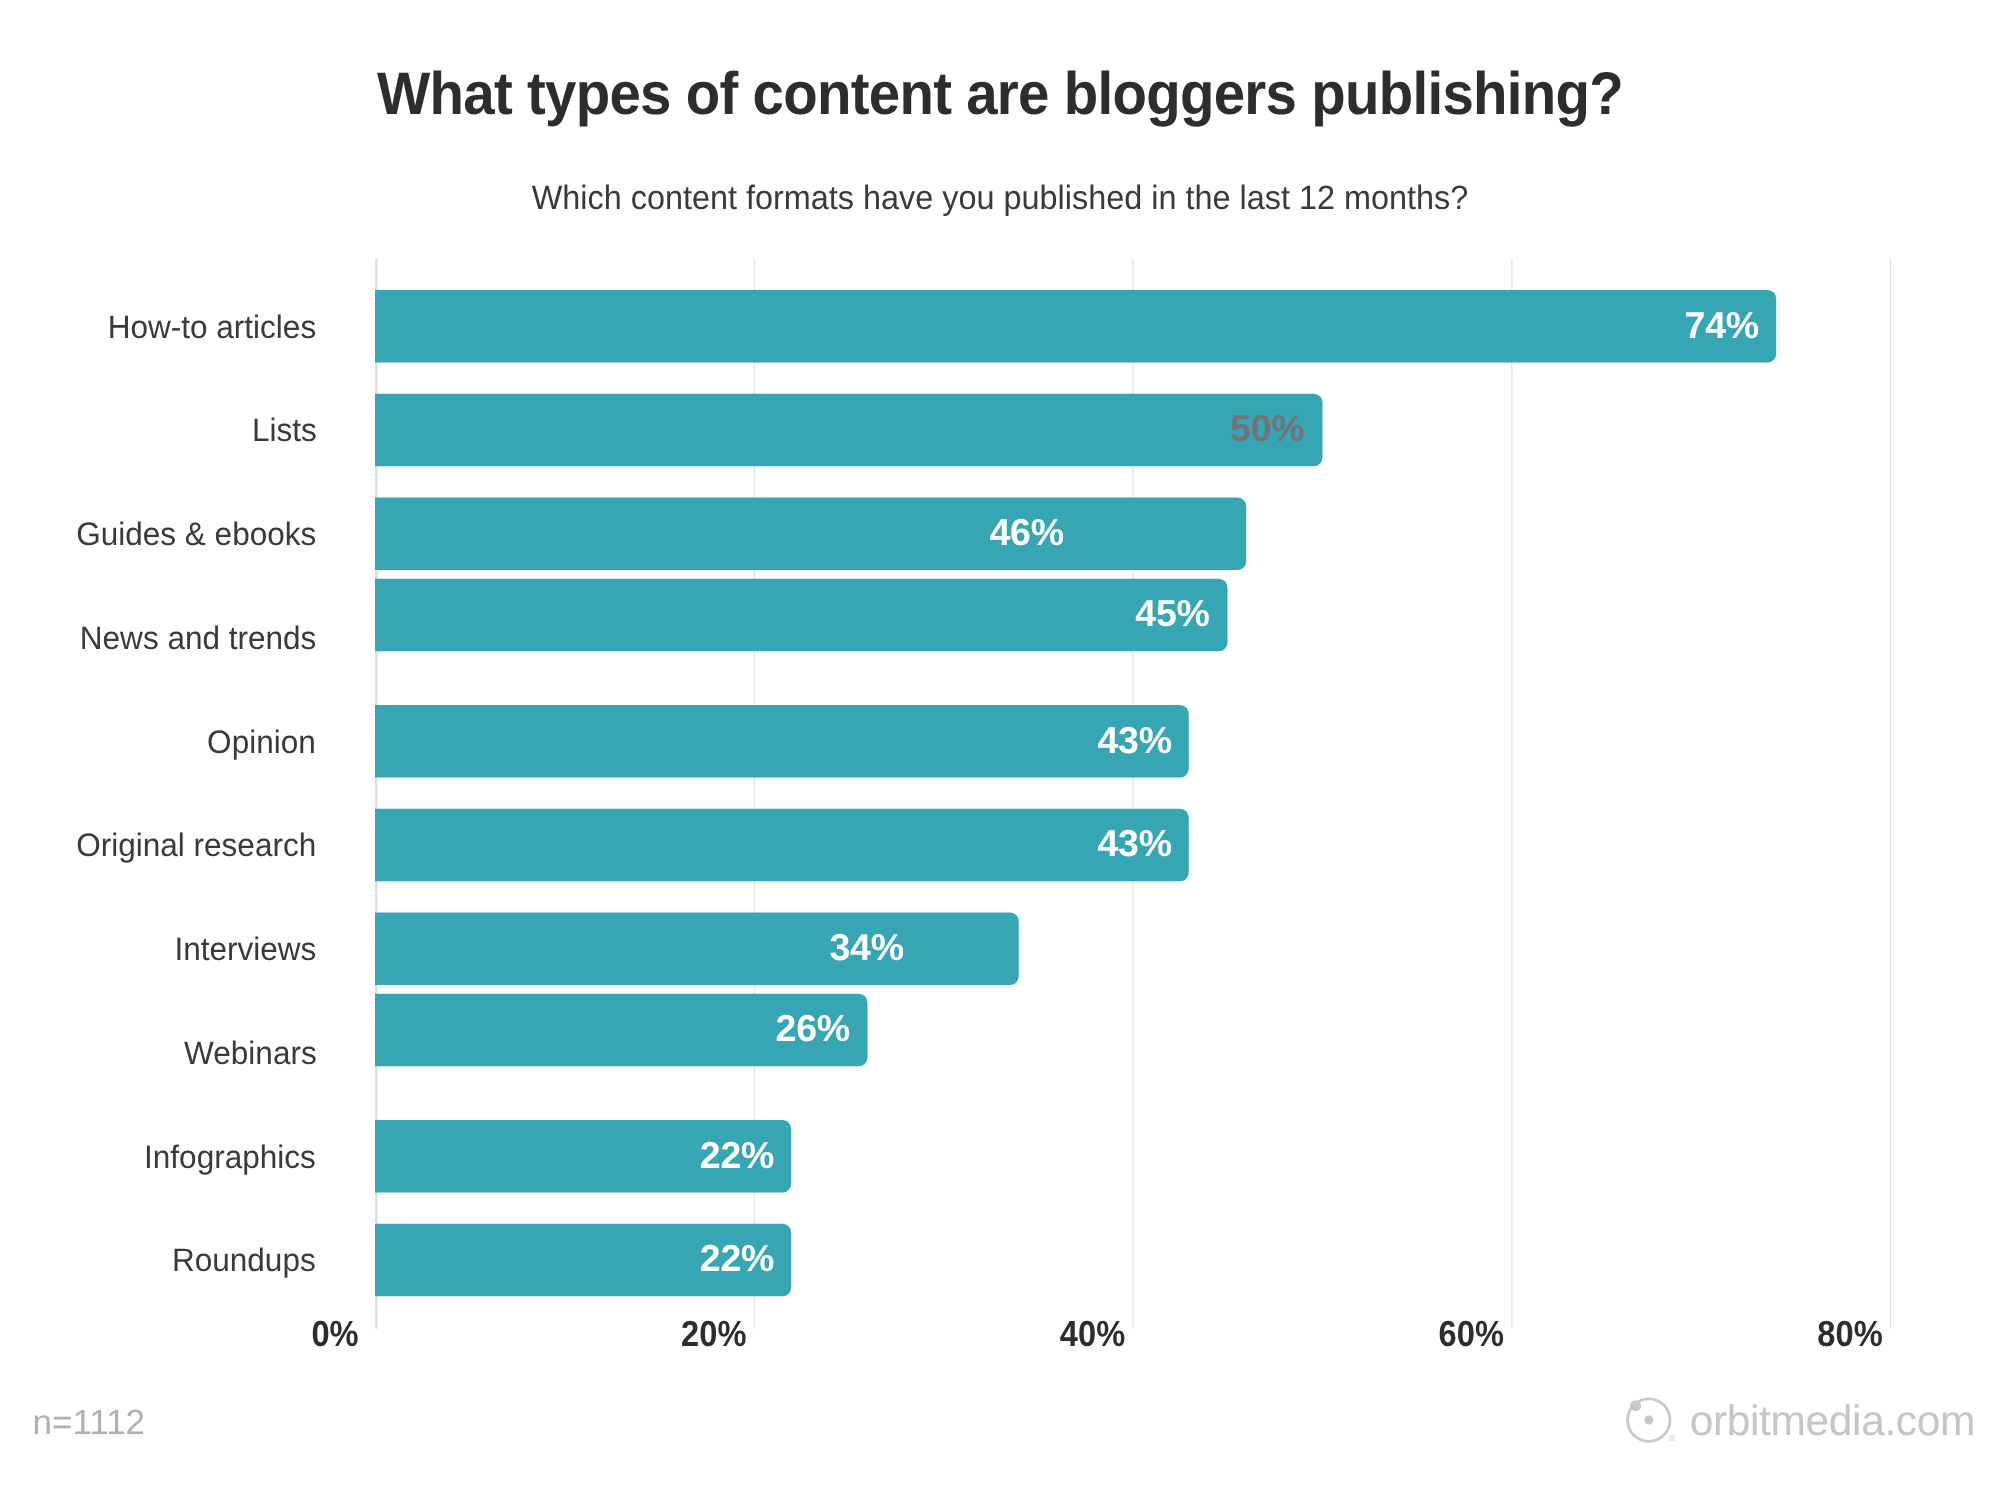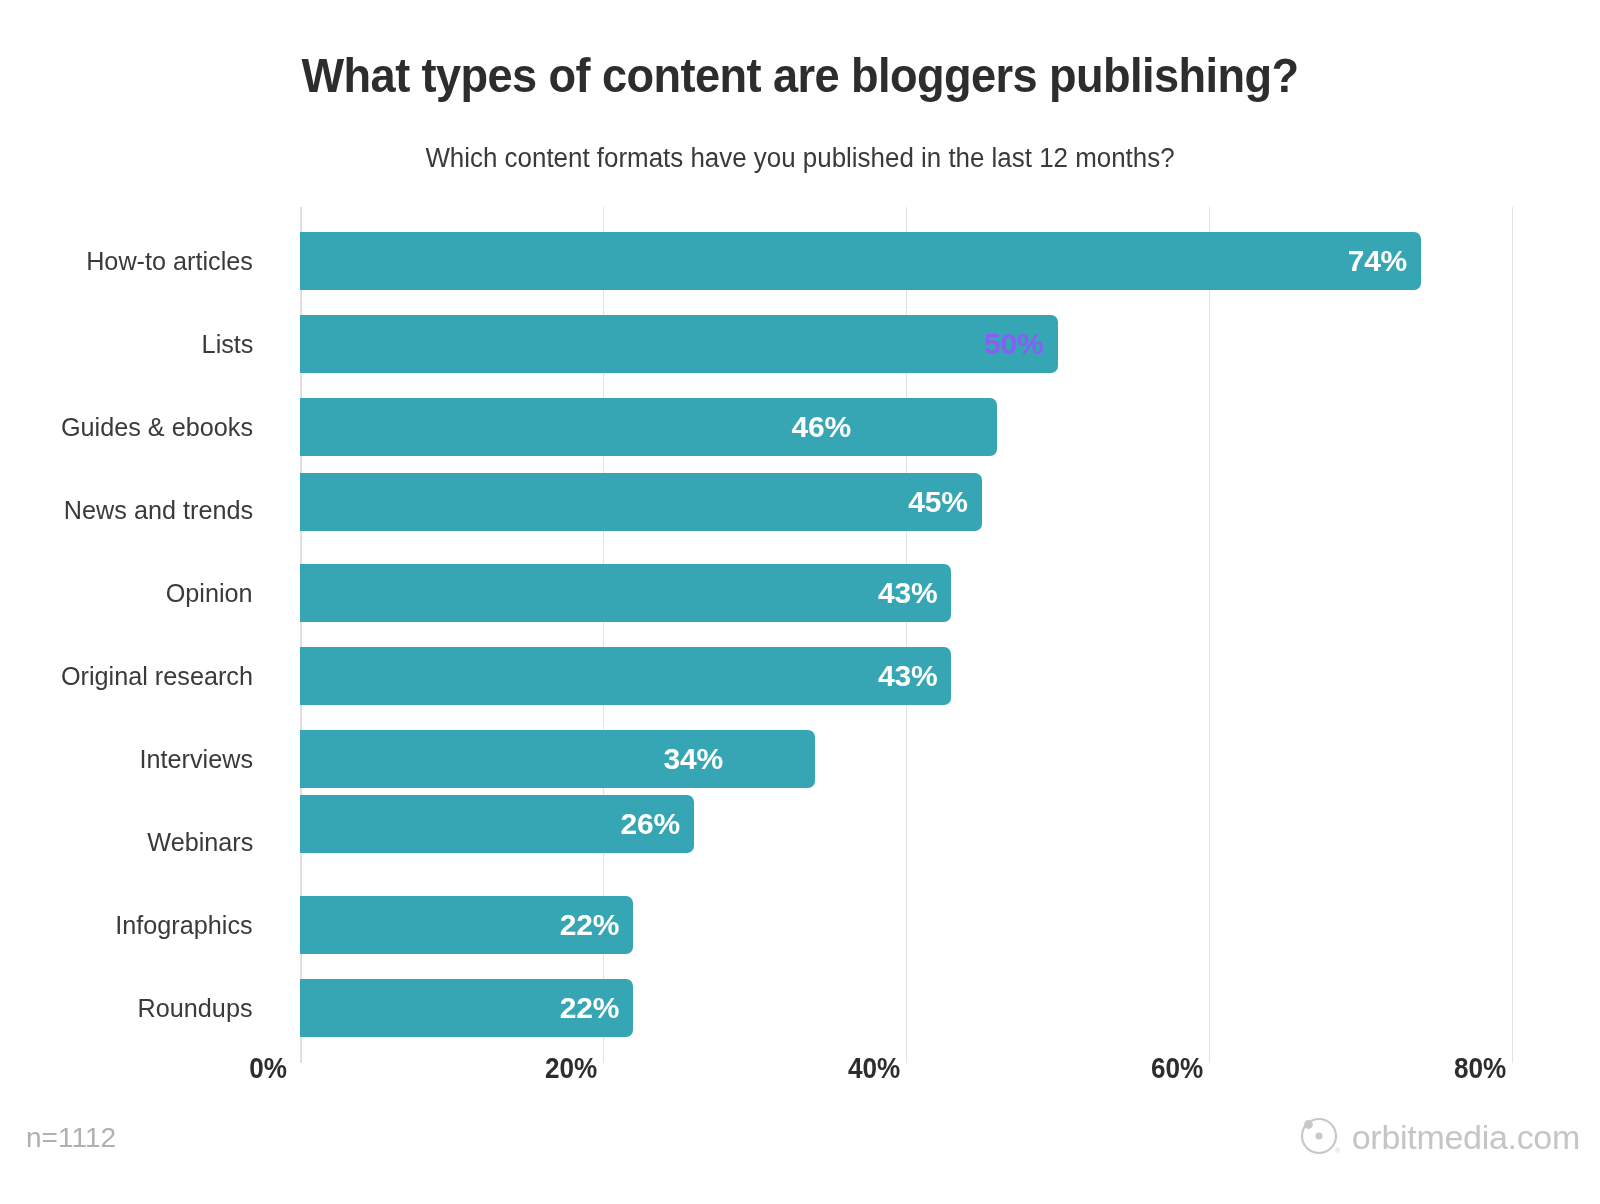--- a/index.html
+++ b/index.html
@@ -171,27 +171,27 @@
       <div class="gridline" style="left: 303px;"></div>
       <div class="gridline" style="left: 606px;"></div>
       <div class="gridline" style="left: 909px;"></div>
       <div class="gridline" style="left: 1212px;"></div>
       <div class="bar-row" style="top: 25px; width: 1121.1px;">
         <div class="bar" style="width: 1121.1px; background: rgb(55, 166, 180);"></div>
         <div class="bar-value" style="color: rgb(255, 255, 255);">74%</div>
       </div>
       <div class="bar-row" style="top: 108px; width: 757.5px;">
         <div class="bar" style="width: 757.5px; background: rgb(55, 166, 180);"></div>
-        <div class="bar-value" style="color: #8b5cf6;">50%</div>
+        <div class="bar-value" style="color: #737373;">50%</div>
       </div>
       <div class="bar-row" style="top: 191px; width: 565px;">
         <div class="bar" style="width: 696.9px; background: rgb(55, 166, 180);"></div>
         <div class="bar-value" style="color: rgb(255, 255, 255);">46%</div>
       </div>
-      <div class="bar-row" style="top: 266px; width: 681.75px;">
+      <div class="bar-row" style="top: 256px; width: 681.75px;">
         <div class="bar" style="width: 681.75px; background: rgb(55, 166, 180);"></div>
         <div class="bar-value" style="color: rgb(255, 255, 255);">45%</div>
       </div>
       <div class="bar-row" style="top: 357px; width: 651.45px;">
         <div class="bar" style="width: 651.45px; background: rgb(55, 166, 180);"></div>
         <div class="bar-value" style="color: rgb(255, 255, 255);">43%</div>
       </div>
       <div class="bar-row" style="top: 440px; width: 651.45px;">
         <div class="bar" style="width: 651.45px; background: rgb(55, 166, 180);"></div>
         <div class="bar-value" style="color: rgb(255, 255, 255);">43%</div>

